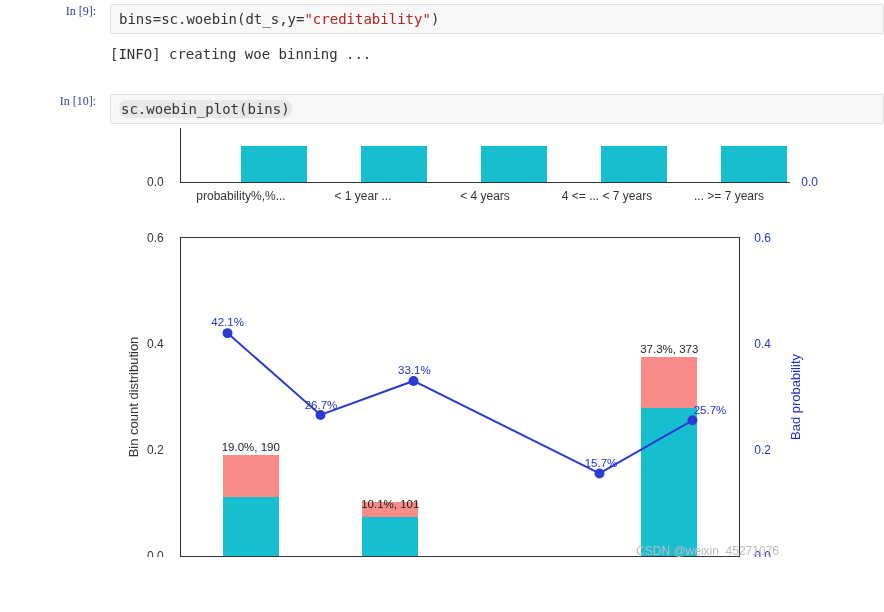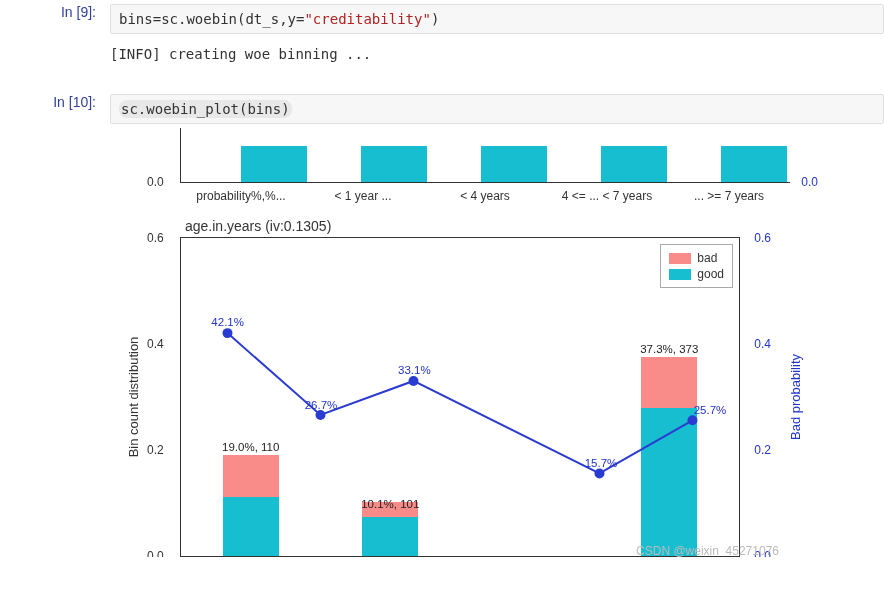--- a/index.html
+++ b/index.html
@@ -1,18 +1,18 @@
 <!DOCTYPE html>
 <html><head>
 <meta charset="utf-8">
 <style>
   * { box-sizing: border-box; margin: 0; padding: 0; }
   body { font-family: "Helvetica Neue", Arial, sans-serif; font-size: 13px; background: #fff; color: #333; width: 884px; }
   .cell { display: flex; align-items: flex-start; padding: 4px 0; }
-  .prompt { width: 110px; text-align: right; padding-right: 14px; font-family: Liberation Sans, sans-serif; font-size: 14px; color: #303F9F; flex: none; }
+  .prompt { width: 110px; text-align: right; padding-right: 14px; font-family: Liberation Serif, serif; font-size: 12px; color: #303F9F; flex: none; }
   .input-area { flex: 1; }
   .code-input { background: #f7f7f7; border: 1px solid #e0e0e0; padding: 6px 8px; font-family: monospace; font-size: 14px; border-radius: 2px; }
   .code-input .str { color: #b22222; }
   .code-hl { background: #e8e8e8; padding: 1px 2px; border-radius: 8px; }
   .output-text { font-family: monospace; font-size: 14px; padding: 12px 10px 24px 0; }
 
   
   .chart-wrap { padding-left: 130px; }
 
   
@@ -83,40 +83,39 @@
   </div>
   <div class="mini-cats">
     <span>probability%,%...</span>
     <span>&lt; 1 year ...</span>
     <span>&lt; 4 years</span>
     <span>4 &lt;= ... &lt; 7 years</span>
     <span>... &gt;= 7 years</span>
   </div>
 
   <div class="main">
-    <div class="main-title">age.in.years  (iv:0.1305)</div>
     <div class="ylabel">Bin count distribution</div>
     <div class="y2label">Bad probability</div>
 
     <span class="ytick" style="top:100%;">0.0</span>
     <span class="ytick" style="top:66.67%;">0.2</span>
     <span class="ytick" style="top:33.33%;">0.4</span>
     <span class="ytick" style="top:0%;">0.6</span>
     <span class="y2tick" style="top:100%;">0.0</span>
     <span class="y2tick" style="top:66.67%;">0.2</span>
     <span class="y2tick" style="top:33.33%;">0.4</span>
     <span class="y2tick" style="top:0%;">0.6</span>
 
     <div class="bars" id="bars-layer">
         <div class="bar-slot">
           <div class="bar">
             <span class="bad" style="height: 42.6613px;"></span>
             <span class="good" style="height: 58.672px;"></span>
           </div>
-          <div class="bar-label" style="bottom: 103.333px;">19.0%, 110</div>
+          <div class="bar-label" style="bottom: 103.333px;">19.0%, 190</div>
         </div>
         <div class="bar-slot">
           <div class="bar">
             <span class="bad" style="height: 14.3824px;"></span>
             <span class="good" style="height: 39.4843px;"></span>
           </div>
           <div class="bar-label" style="bottom: 46px;">10.1%, 101</div>
         </div>
         <div class="bar-slot"></div>
         <div class="bar-slot">
@@ -139,27 +138,17 @@
         </g>
     </svg>
     <div id="point-labels">
         <div class="pt-label" style="left: 46.6667px; top: 95.4667px;">42.1%</div>
         <div class="pt-label" style="left: 140px; top: 177.6px;">26.7%</div>
         <div class="pt-label" style="left: 233.333px; top: 143.467px;">33.1%</div>
         <div class="pt-label" style="left: 420px; top: 236.267px;">15.7%</div>
         <div class="pt-label" style="left: 529px; top: 182.933px;">25.7%</div>
       </div>
 
-    <div class="legend">
-      <div class="row">
-          <span class="swatch" style="background:#f98b88"></span>
-          <span>bad</span>
-        </div>
-      <div class="row">
-          <span class="swatch" style="background:#17becf"></span>
-          <span>good</span>
-        </div>
-    </div>
 
     <div class="watermark">CSDN @weixin_45271076</div>
   </div>
 
 </div>
 
 </body></html>

